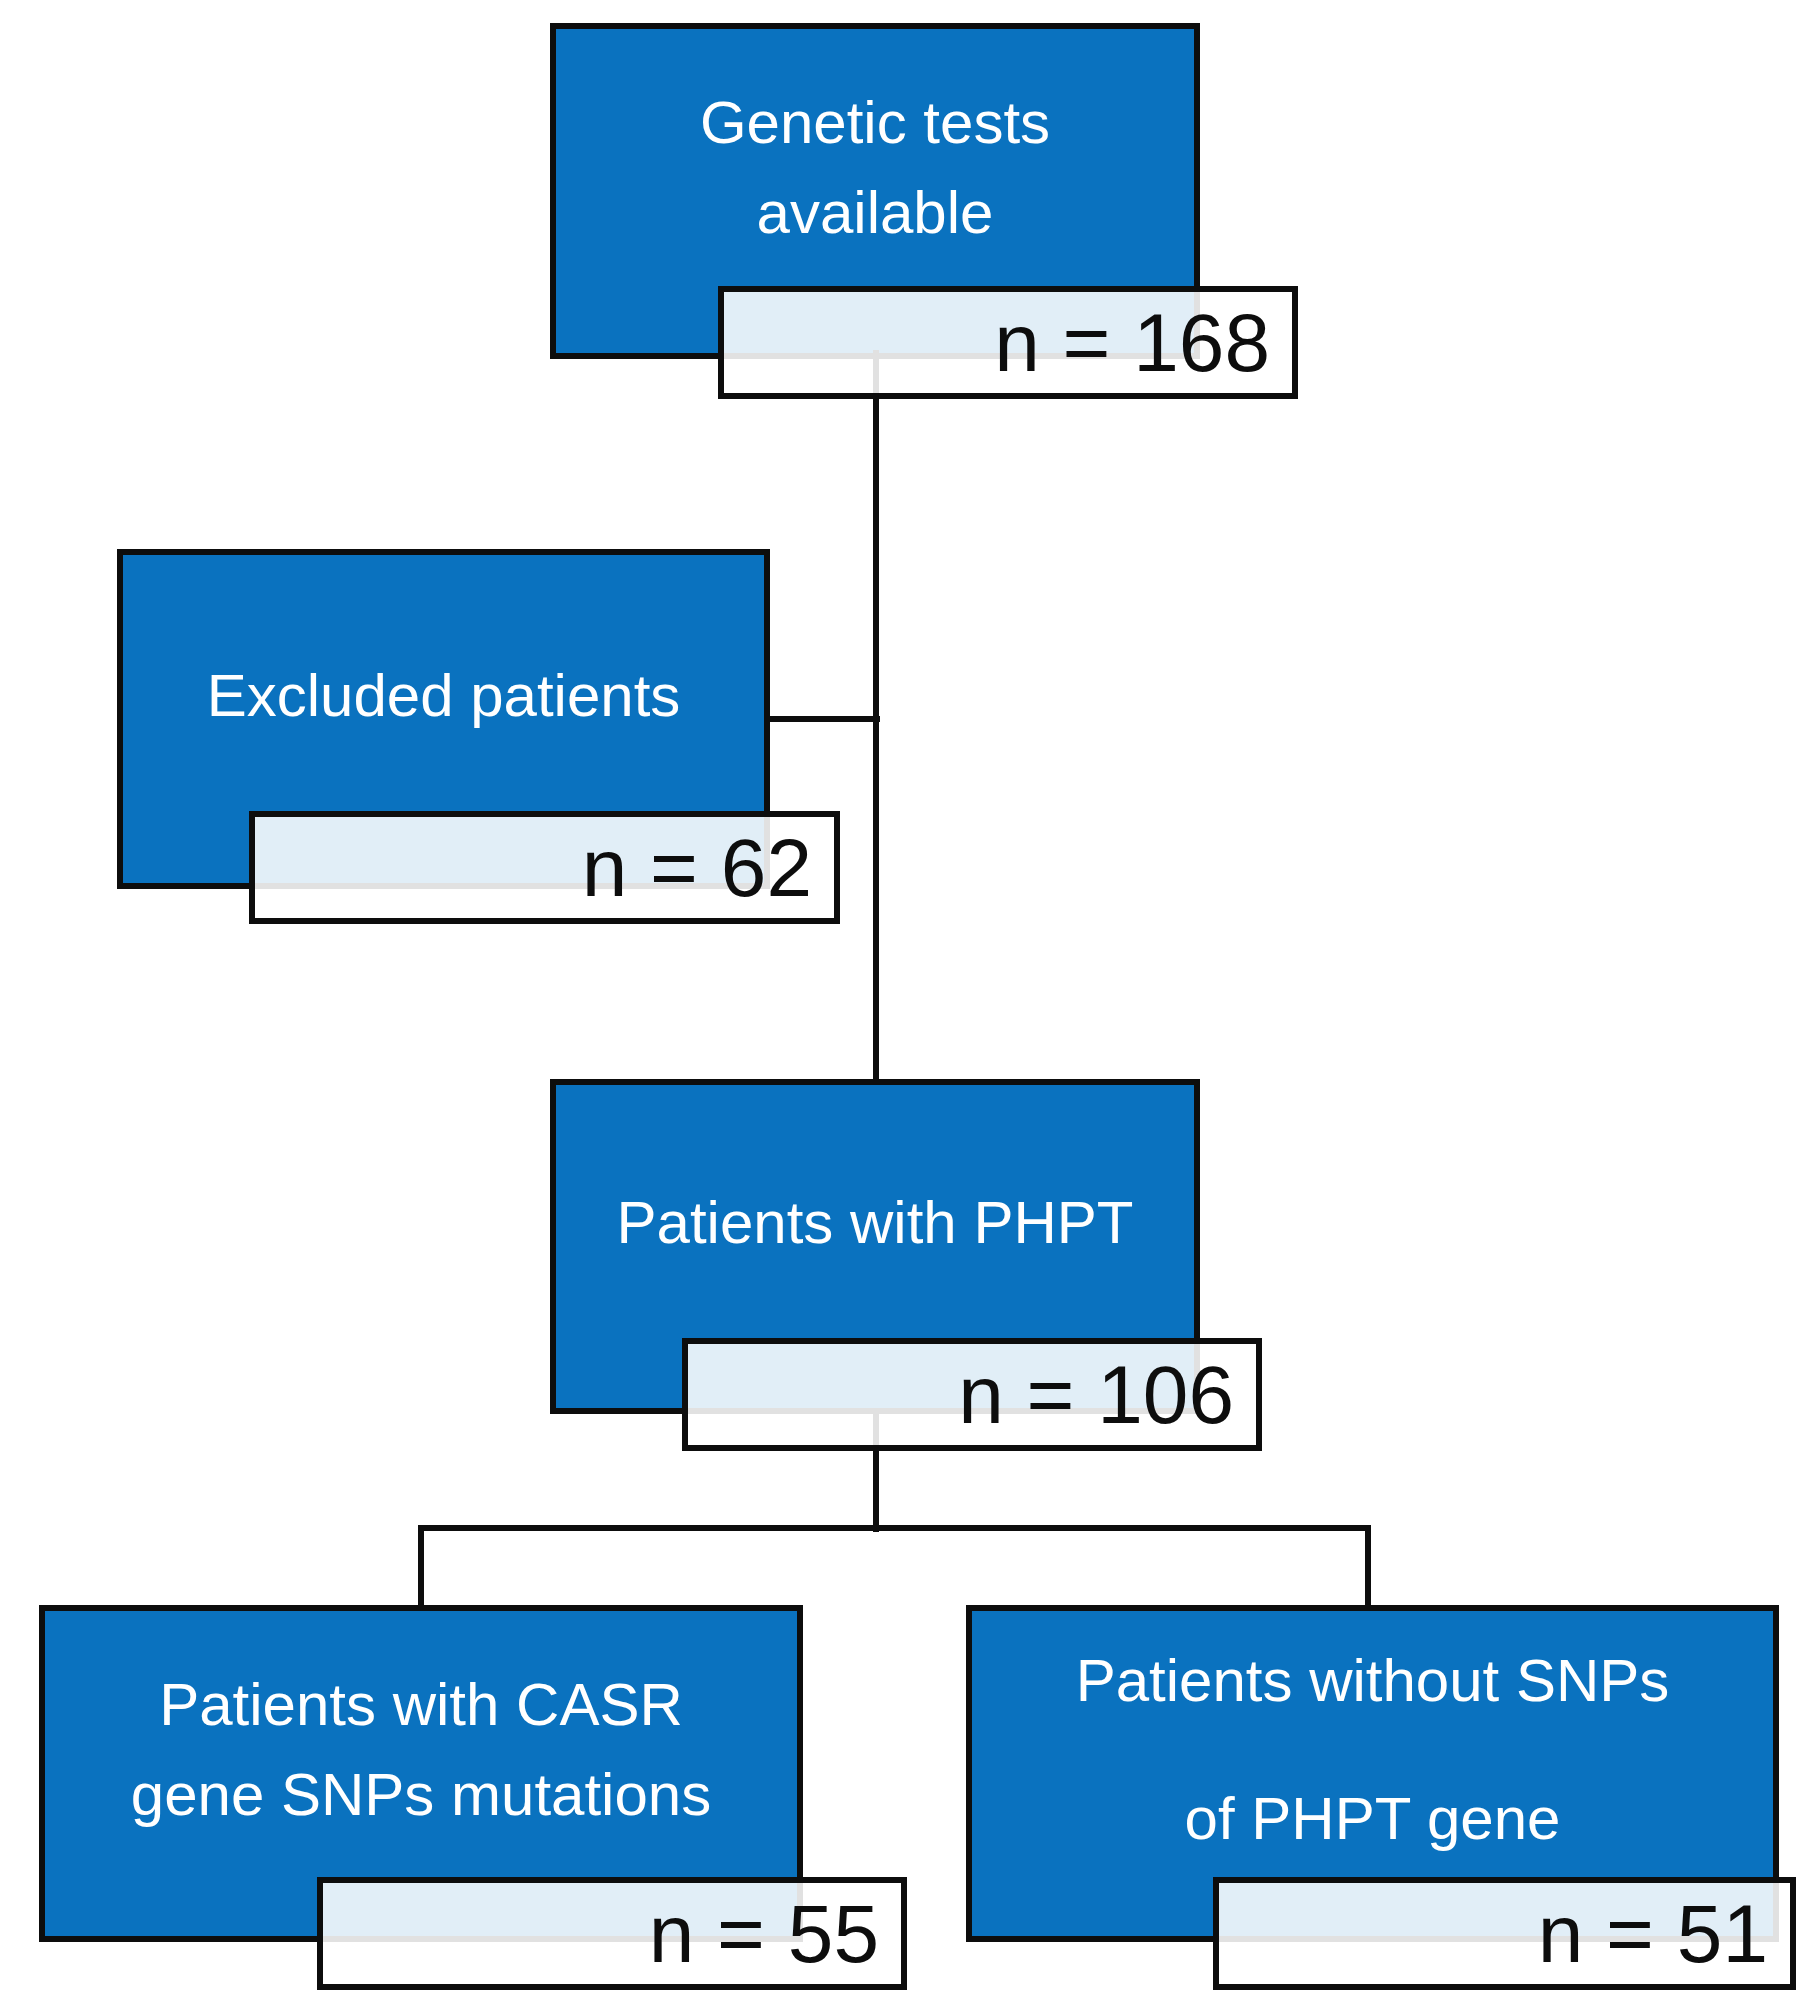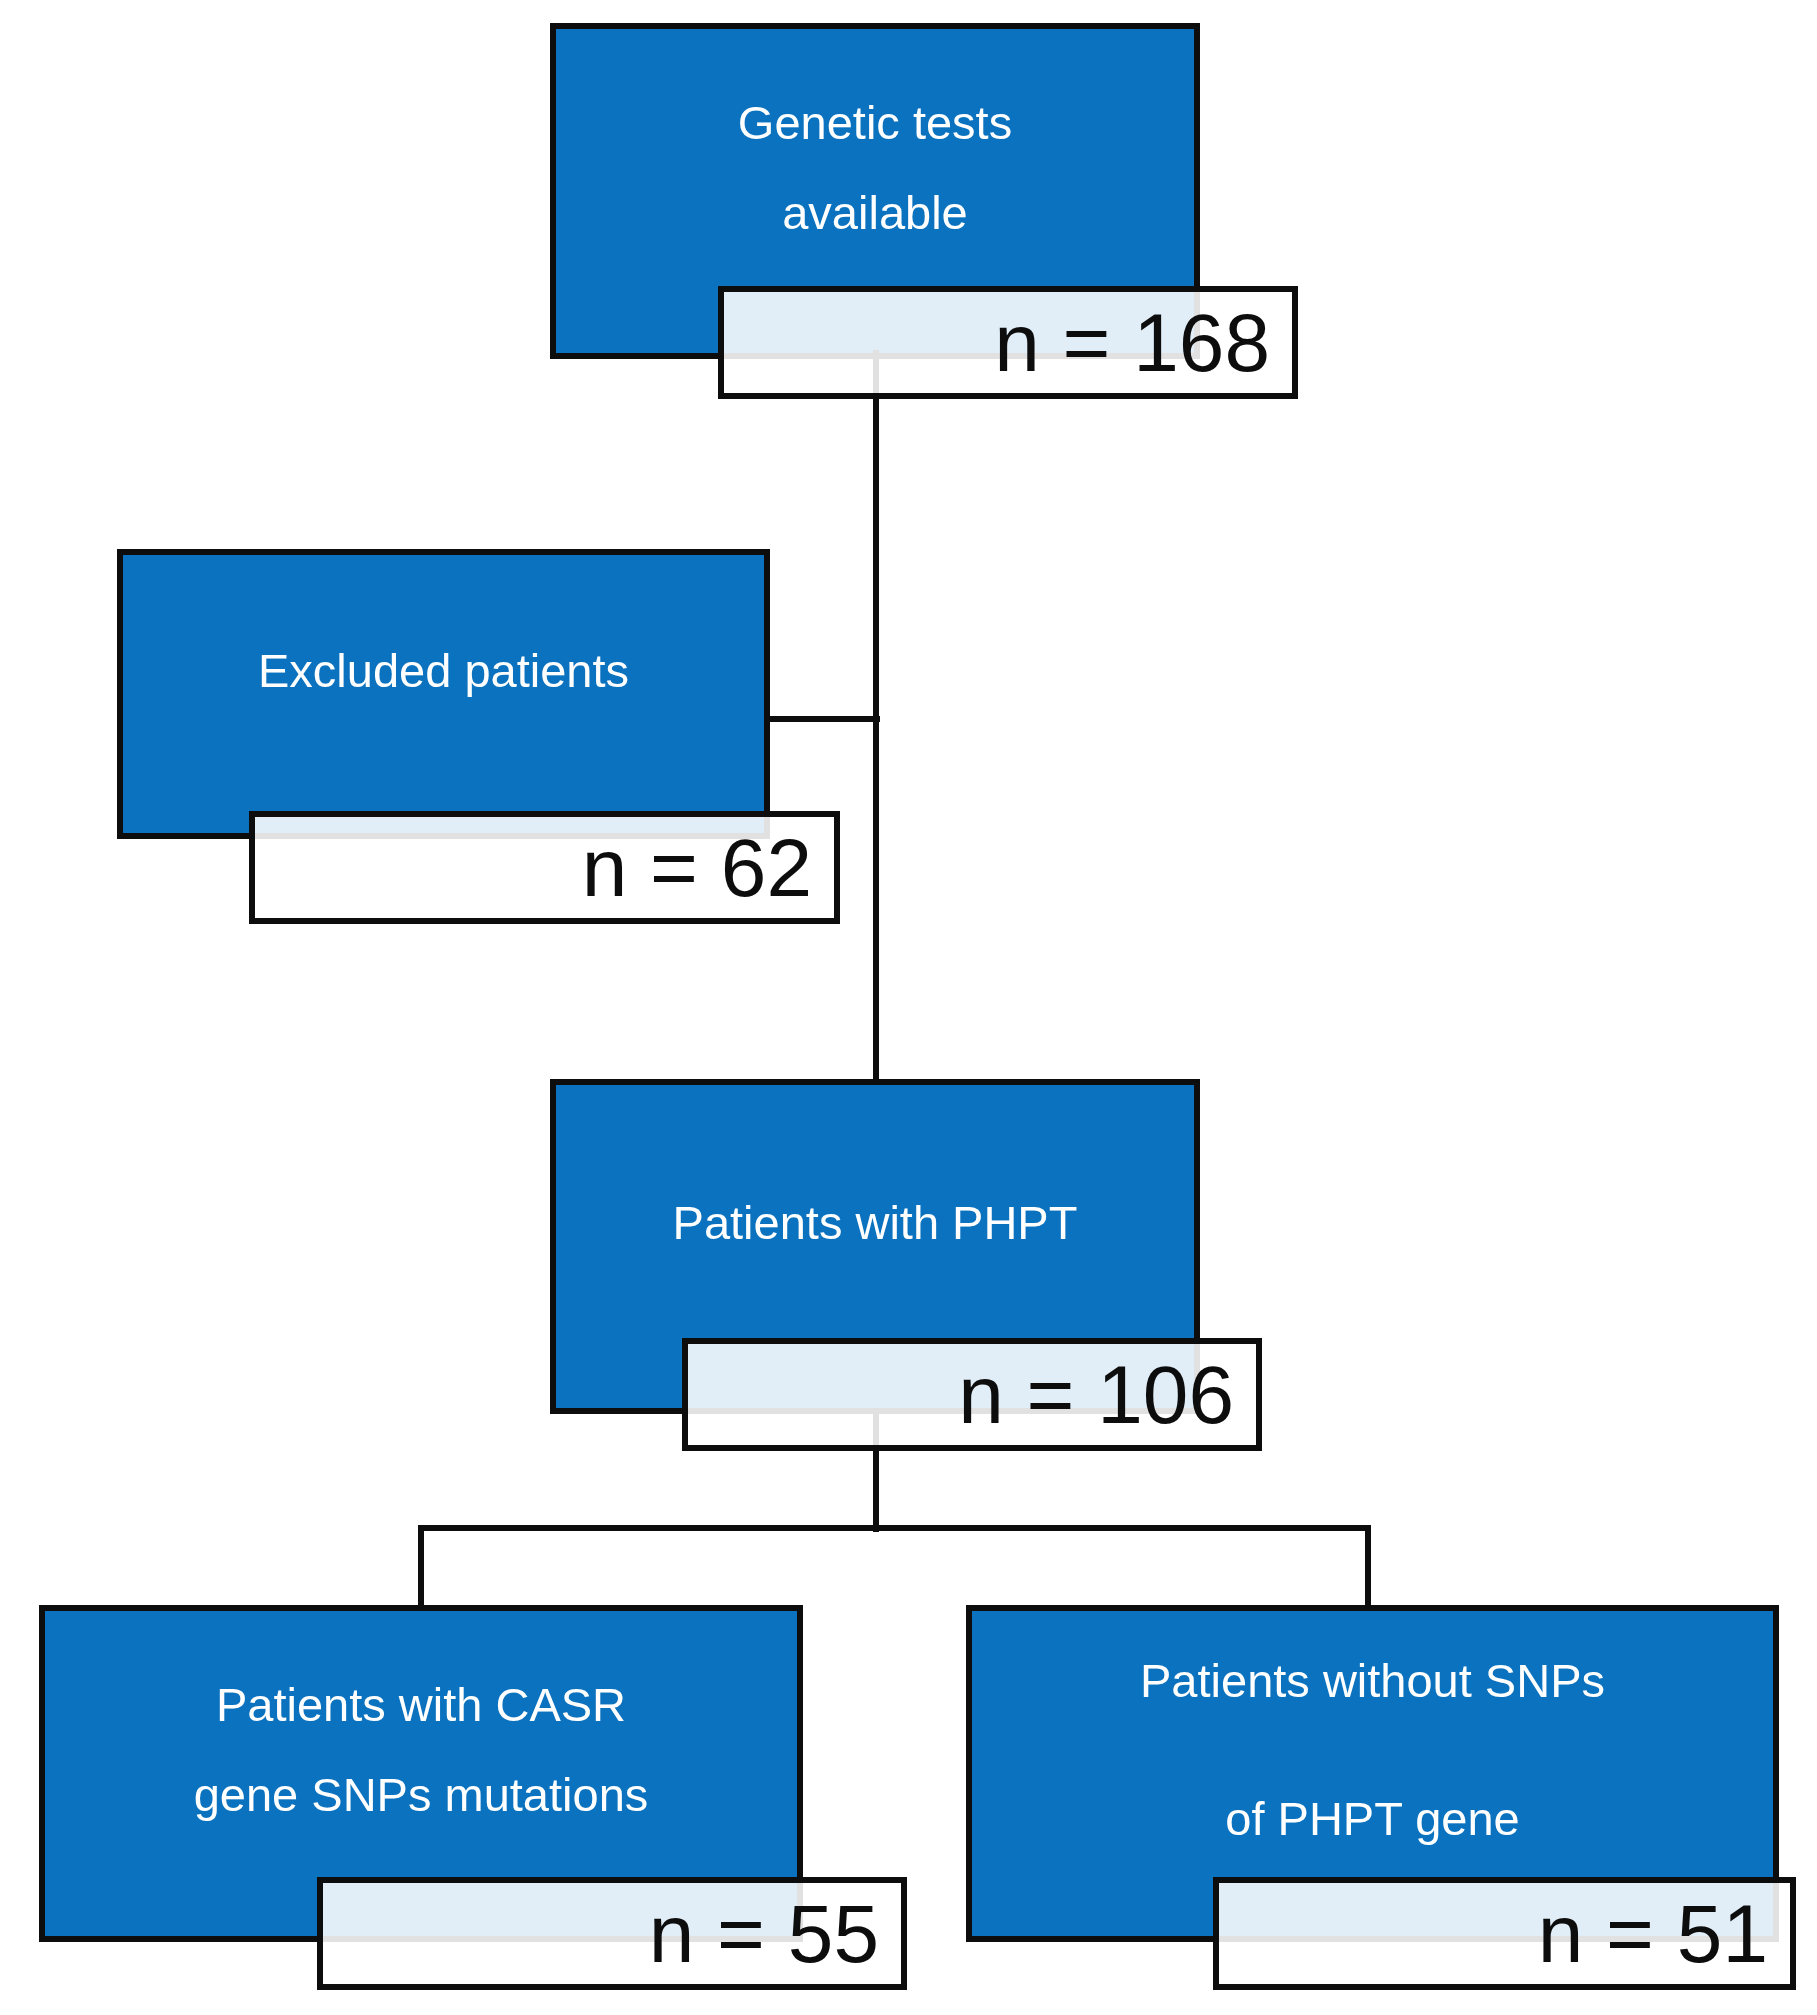--- a/index.html
+++ b/index.html
@@ -22,21 +22,21 @@
     background: var(--node-fill, #0a72bf);
     border: 6.2px solid var(--line-color, #0d0d0d);
     box-sizing: border-box;
     z-index: 1;
     display: flex;
     flex-direction: column;
     align-items: center;
     justify-content: center;
     text-align: center;
     color: var(--node-text, #ffffff);
-    font-size: 47px;
+    font-size: 60px;
     line-height: 90px;
     padding-bottom: 47px;
   }
   .node .lbl-line { display: block; white-space: nowrap; }
   .node .lbl-line:empty { display: none; }
 
   
   .count {
     position: absolute;
     background: rgba(255, 255, 255, 0.88);
@@ -55,21 +55,21 @@
 
   
   .line {
     position: absolute;
     background: var(--line-color, #0d0d0d);
     z-index: 2;
   }
 
   
   #box-genetic  { left: 550px;  top: 23px;   width: 650px;  height: 336px; }
-  #box-excluded { left: 117px;  top: 549px;  width: 653px;  height: 290px; }
+  #box-excluded { left: 117px;  top: 549px;  width: 653px;  height: 340px; }
   #box-phpt     { left: 550px;  top: 1079px; width: 650px;  height: 335px; }
   #box-casr     { left: 39px;   top: 1605px; width: 764px;  height: 337px; }
   #box-nosnps   { left: 966px; top: 1605px; width: 813px; height: 337px; gap: 48px; }
 
   #count-168 { left: 682px;  top: 286px;  width: 580px; height: 113px; margin-left: 36px; }
   #count-62  { left: 249px;  top: 811px; width: 591px; height: 113px; }
   #count-106 { left: 682px;  top: 1338px; width: 580px; height: 113px; }
   #count-55  { left: 317px;  top: 1877px; width: 590px; height: 113px; }
   #count-51  { left: 1213px; top: 1877px; width: 583px; height: 113px; }
 

